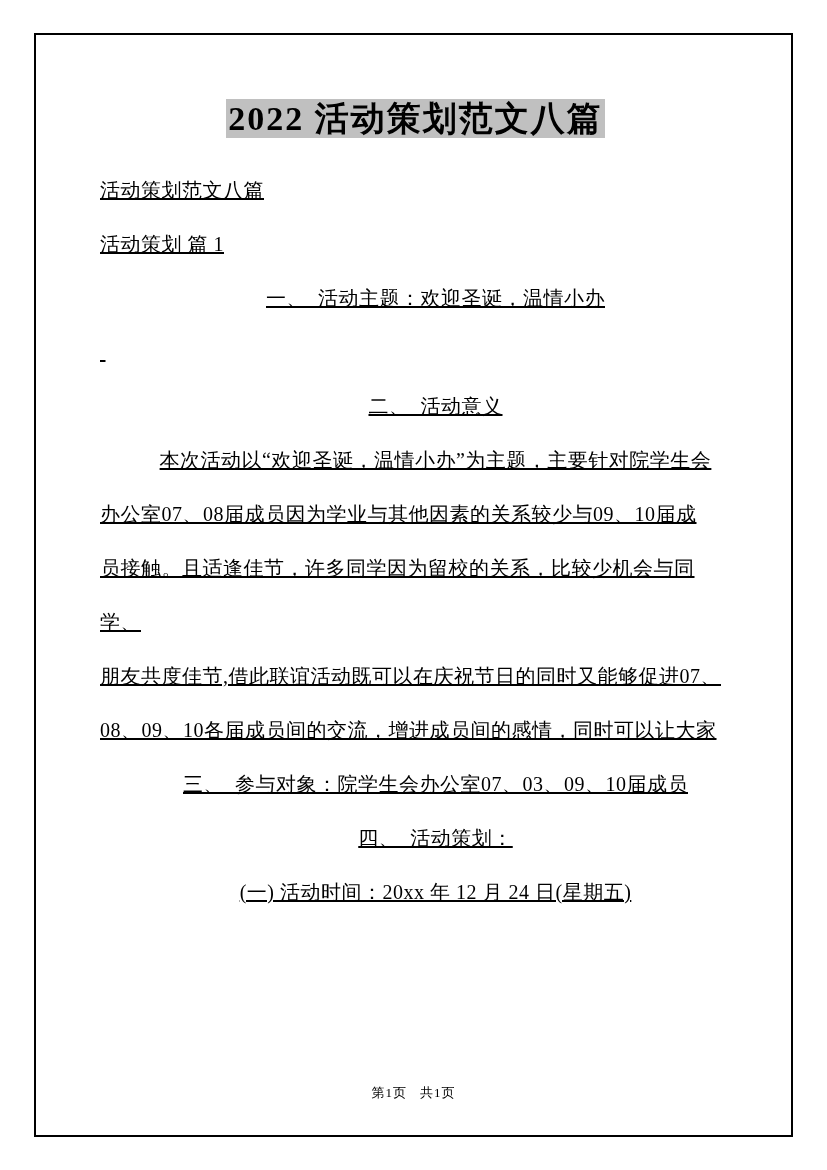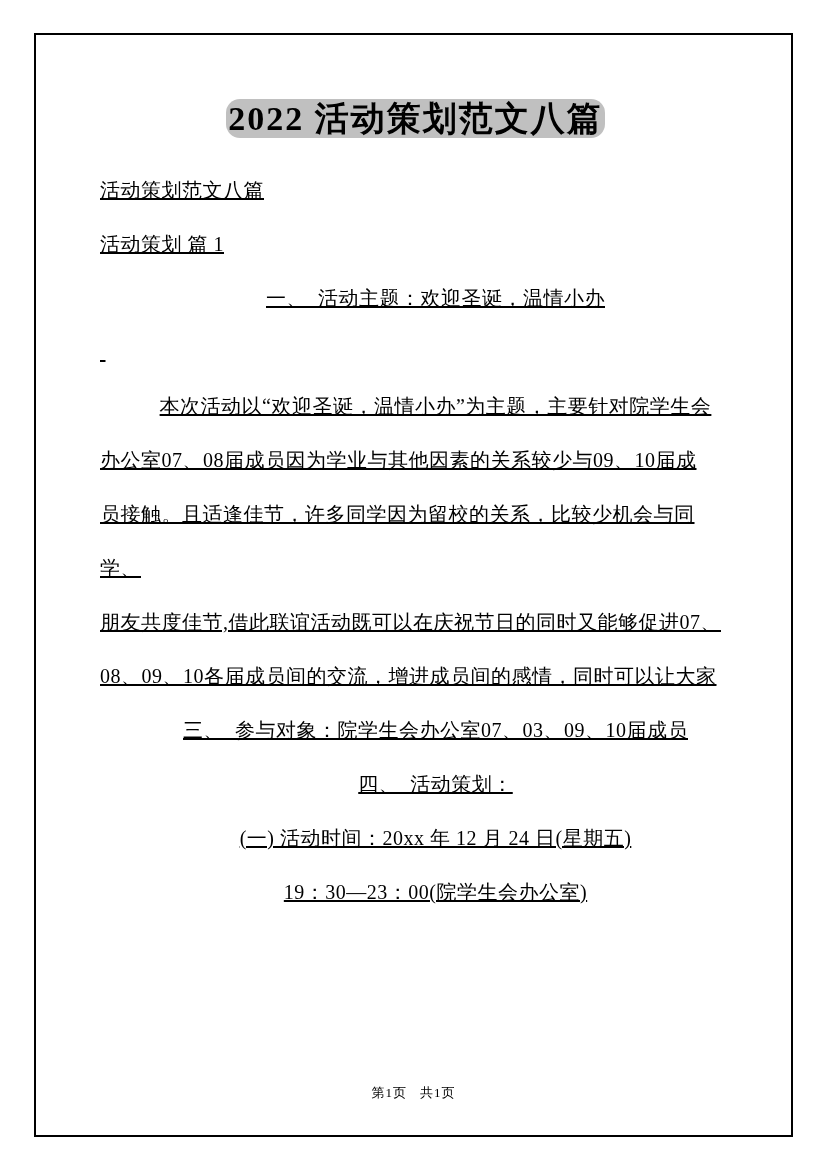--- a/index.html
+++ b/index.html
@@ -31,21 +31,20 @@
     text-align: center;
     font-size: 34px;
     line-height: 44px;
     font-weight: bold;
     letter-spacing: 2px;
     white-space: pre-wrap;
   }
   .doc-title .highlight {
     background: #c0c0c0;
     padding: 1px 2px;
-    border-radius: 14px;
   }
   .doc-body {
     width: 100%;
   }
   .line {
     margin: 0;
     font-size: 20px;
     line-height: 54px;
     letter-spacing: 0.5px;
     white-space: pre-wrap;
@@ -74,27 +73,27 @@
 <body style="background-color: rgb(255, 255, 255); color: rgb(0, 0, 0);">
 
 <div class="page-border" style="border-color: rgb(0, 0, 0);">
   <h1 class="doc-title"><span class="highlight" style="background-color: rgb(192, 192, 192);">2022 活动策划范文八篇</span></h1>
 
   <div class="doc-body">
       <p class="line">活动策划范文八篇</p>
       <p class="line">活动策划 篇 1</p>
       <p class="line indent">一、  活动主题：欢迎圣诞，温情小办</p>
       <p class="line">&nbsp;</p>
+      <p class="line indent">二、  活动意义</p>
       <p class="line indent">本次活动以“欢迎圣诞，温情小办”为主题，主要针对院学生会</p>
       <p class="line">办公室07、08届成员因为学业与其他因素的关系较少与09、10届成</p>
       <p class="line">员接触。且适逢佳节，许多同学因为留校的关系，比较少机会与同学、</p>
       <p class="line">朋友共度佳节,借此联谊活动既可以在庆祝节日的同时又能够促进07、</p>
       <p class="line">08、09、10各届成员间的交流，增进成员间的感情，同时可以让大家</p>
       <p class="line indent">三、  参与对象：院学生会办公室07、03、09、10届成员</p>
       <p class="line indent">四、  活动策划：</p>
       <p class="line indent">(一) 活动时间：20xx 年 12 月 24 日(星期五)</p>
-      <p class="line indent">19：30—23：00(院学生会办公室)</p>
     </div>
 
   <div class="page-footer">
     <span class="footer-current">第1页</span><span class="footer-total">共1页</span>
   </div>
 </div>
 
 </body></html>

